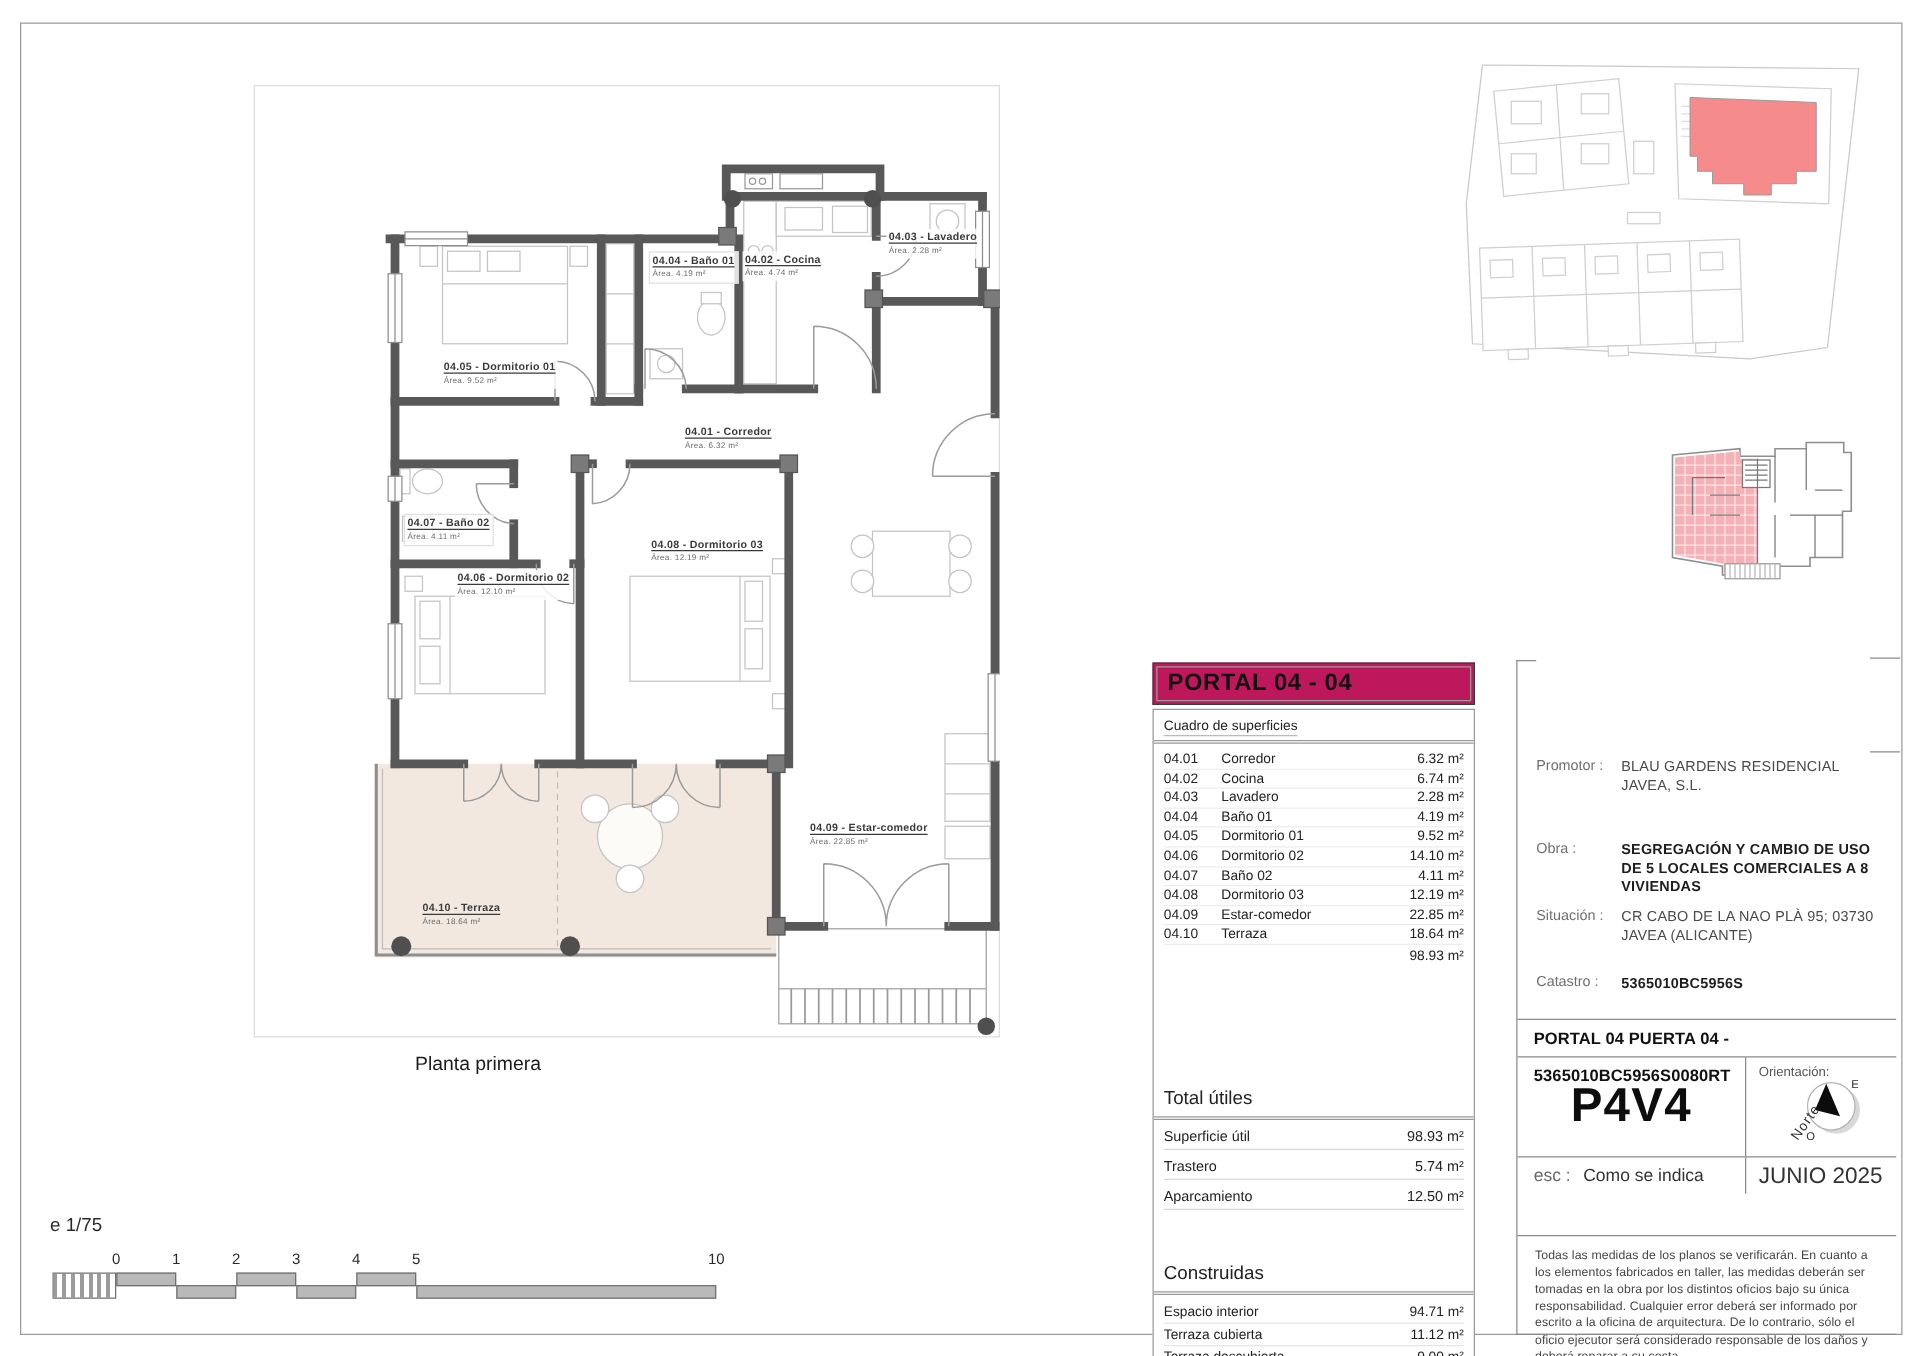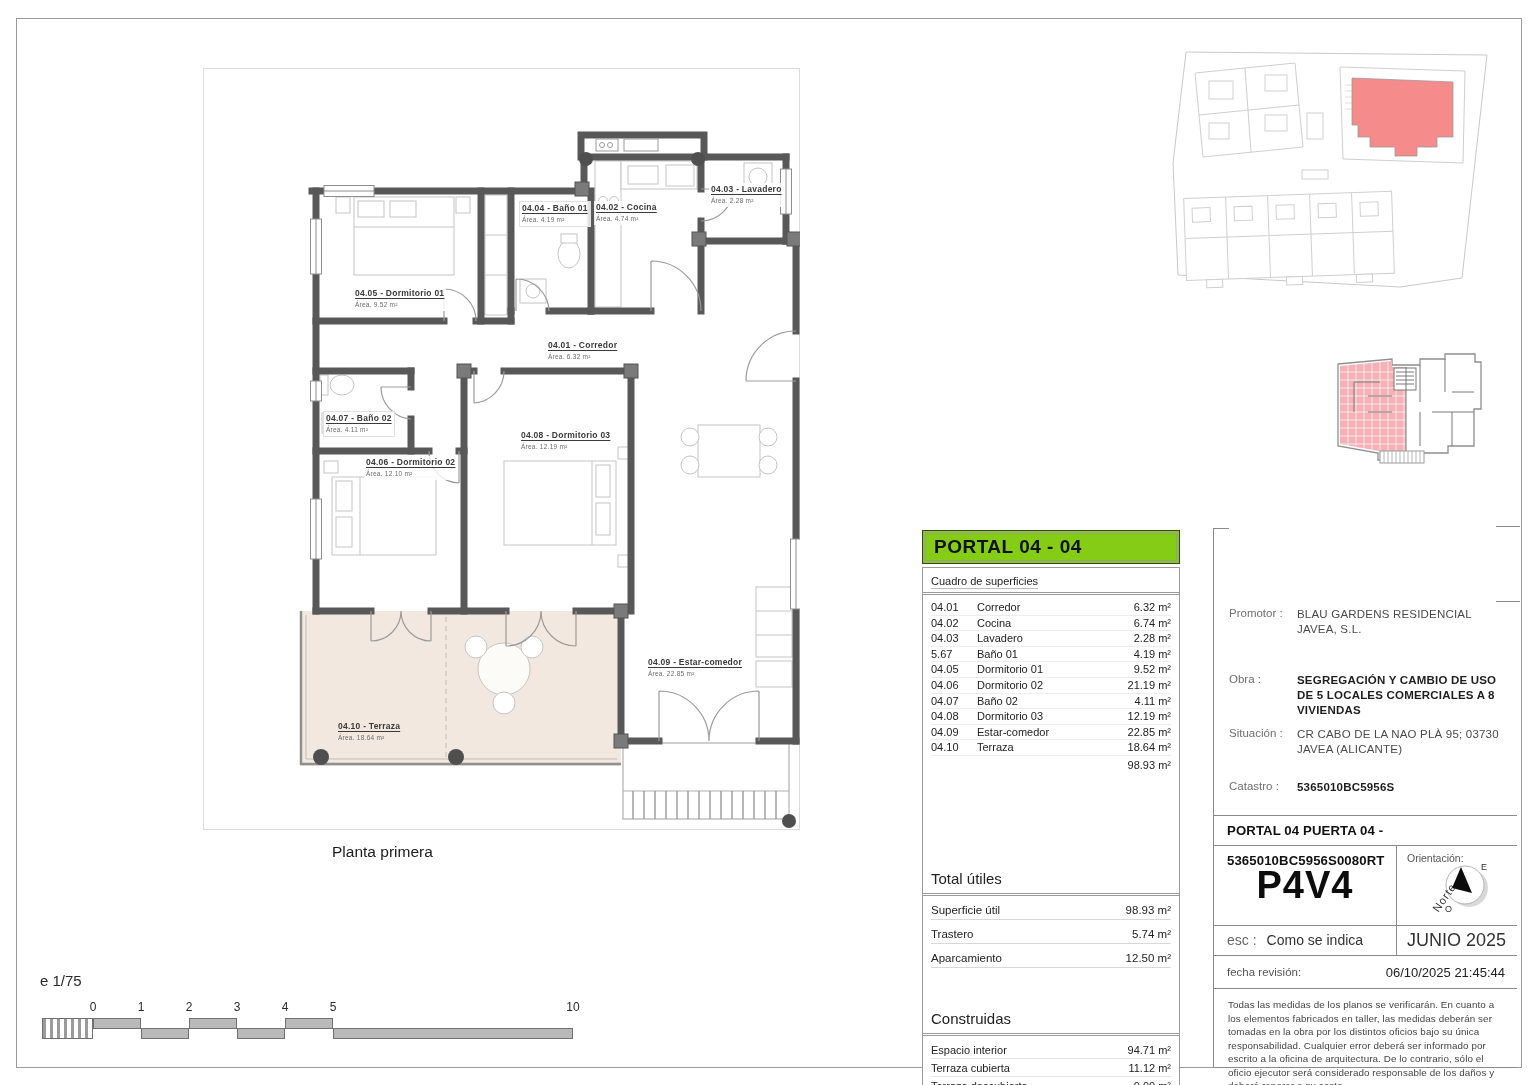--- a/index.html
+++ b/index.html
@@ -22,21 +22,21 @@
   #scalebar { left:38px; top:972px; width:580px; height:78px; }
   #scale-note { position:absolute; left:2px; top:0; font-size:15px; color:#2a2a2a; }
   .tick { position:absolute; top:28px; font-size:12px; color:#2a2a2a; transform:translateX(-50%); }
   .seg { position:absolute; height:11px; background:#b9b9b9; border:1px solid #707070; }
   .seg.top { top:46px; } .seg.bot { top:56px; }
   #seg-hatch { position:absolute; left:4px; top:46px; width:51px; height:21px; border:1px solid #707070;
     background:repeating-linear-gradient(90deg,#9b9b9b 0 3px,#ffffff 3px 7px); }
 
   
   #surf-table { left:922px; top:530px; width:258px; }
-  #tbl-head { border:1.5px solid #3c3c3c; padding:2px; background:#84cc16; }
+  #tbl-head { border:1.5px solid #3c3c3c; padding:2px; background:#be185d; }
   #tbl-head .inner { border:1px solid #9a9a9a; font-size:19px; font-weight:bold; color:#111;
     padding:2px 8px; letter-spacing:.5px; }
   #tbl-body { border:1px solid #9a9a9a; margin-top:3px; background:#fff; }
   .subt { padding:7px 8px 5px; font-size:11px; color:#222; }
   .subt span { border-bottom:1px solid #bbb; padding-bottom:1px; }
   .dblrule { height:3px; border-top:1px solid #9a9a9a; border-bottom:1px solid #9a9a9a; }
   .rows { padding:5px 8px 0; }
   .r { display:flex; font-size:11px; line-height:14.6px; color:#222; border-bottom:1px solid #ededed; }
   .r .c { width:46px; } .r .n { flex:1; } .r .v { width:66px; text-align:right; }
   .tot { display:flex; justify-content:flex-end; font-size:11px; color:#222; padding:3px 8px 8px; }
@@ -405,33 +405,33 @@
             <span class="c">04.02</span>
             <span class="n">Cocina</span>
             <span class="v">6.74 m²</span>
           </div>
         <div class="r">
             <span class="c">04.03</span>
             <span class="n">Lavadero</span>
             <span class="v">2.28 m²</span>
           </div>
         <div class="r">
-            <span class="c">5.67</span>
+            <span class="c">04.04</span>
             <span class="n">Baño 01</span>
             <span class="v">4.19 m²</span>
           </div>
         <div class="r">
             <span class="c">04.05</span>
             <span class="n">Dormitorio 01</span>
             <span class="v">9.52 m²</span>
           </div>
         <div class="r">
             <span class="c">04.06</span>
             <span class="n">Dormitorio 02</span>
-            <span class="v">21.19 m²</span>
+            <span class="v">14.10 m²</span>
           </div>
         <div class="r">
             <span class="c">04.07</span>
             <span class="n">Baño 02</span>
             <span class="v">4.11 m²</span>
           </div>
         <div class="r">
             <span class="c">04.08</span>
             <span class="n">Dormitorio 03</span>
             <span class="v">12.19 m²</span>
@@ -519,22 +519,18 @@
       </div>
     </div>
 
     <div id="tb-escrow" class="tb-row">
       <div id="esc-cell">
         <span class="esclab">esc :</span><span>Como se indica</span>
       </div>
       <div id="date-cell">JUNIO 2025</div>
     </div>
 
-    <div id="tb-revrow" class="tb-row">
-      <span id="rev-label">fecha revisión:</span>
-      <span id="rev-value">06/10/2025 21:45:44</span>
-    </div>
 
     <div id="tb-disc" class="tb-row">
       <div id="disclaimer">Todas las medidas de los planos se verificarán. En cuanto a los elementos fabricados en taller, las medidas deberán ser tomadas en la obra por los distintos oficios bajo su única responsabilidad. Cualquier error deberá ser informado por escrito a la oficina de arquitectura. De lo contrario, sólo el oficio ejecutor será considerado responsable de los daños y deberá reparar a su costa.</div>
     </div>
   </div>
 </div>
 
 </body></html>

